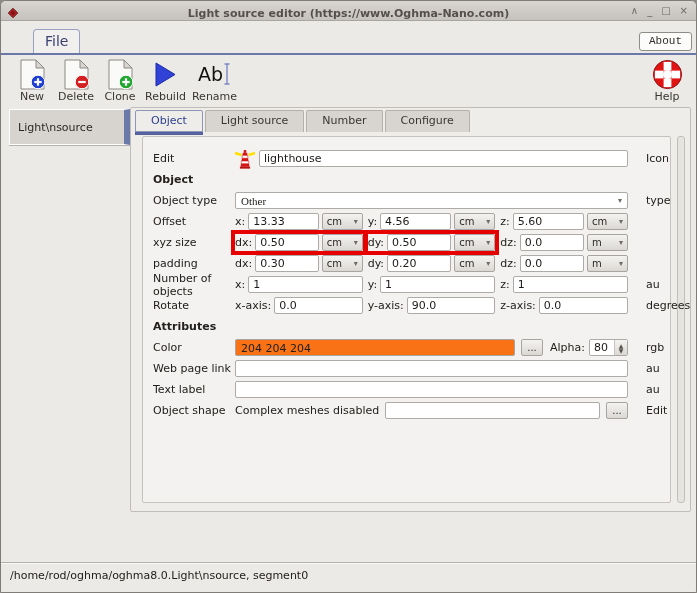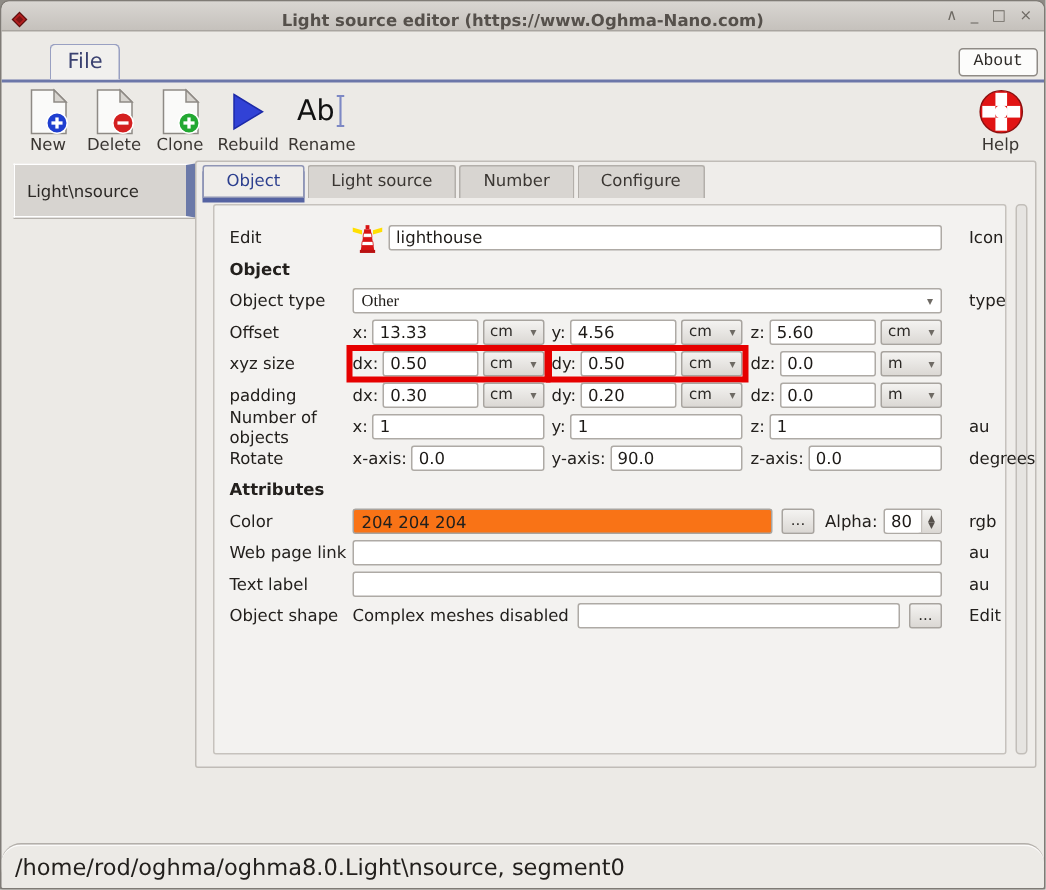--- a/index.html
+++ b/index.html
@@ -126,21 +126,21 @@
     width:13px; display:flex; flex-direction:column; align-items:center;
     justify-content:center; border-left:1px solid #c6c2bd; line-height:5px;
     font-size:6px; color:#55504b; background:linear-gradient(#f4f3f1,#dbd8d4);
   }
   .static-text { margin-right:6px; white-space:nowrap; }
   .lighthouse-wrap { flex-shrink:0; margin-right:4px; display:flex; }
   
   .statusbar {
     position:absolute; left:0; right:0; bottom:0; height:30px;
     border-top:1px solid #b3afaa; box-shadow:inset 0 1px 0 #fbfaf9;
-    padding:6px 9px; font-size:15px; color:#23201d; background:#ECEAE6;border-radius:13px;
+    padding:6px 9px; font-size:11px; color:#23201d; background:#ECEAE6;
   }
 </style>
 </head>
 <body>
 
 <div class="window">
 
   <div class="titlebar">
     <span class="app-icon">
       <svg width="14" height="14" viewBox="0 0 16 16">

